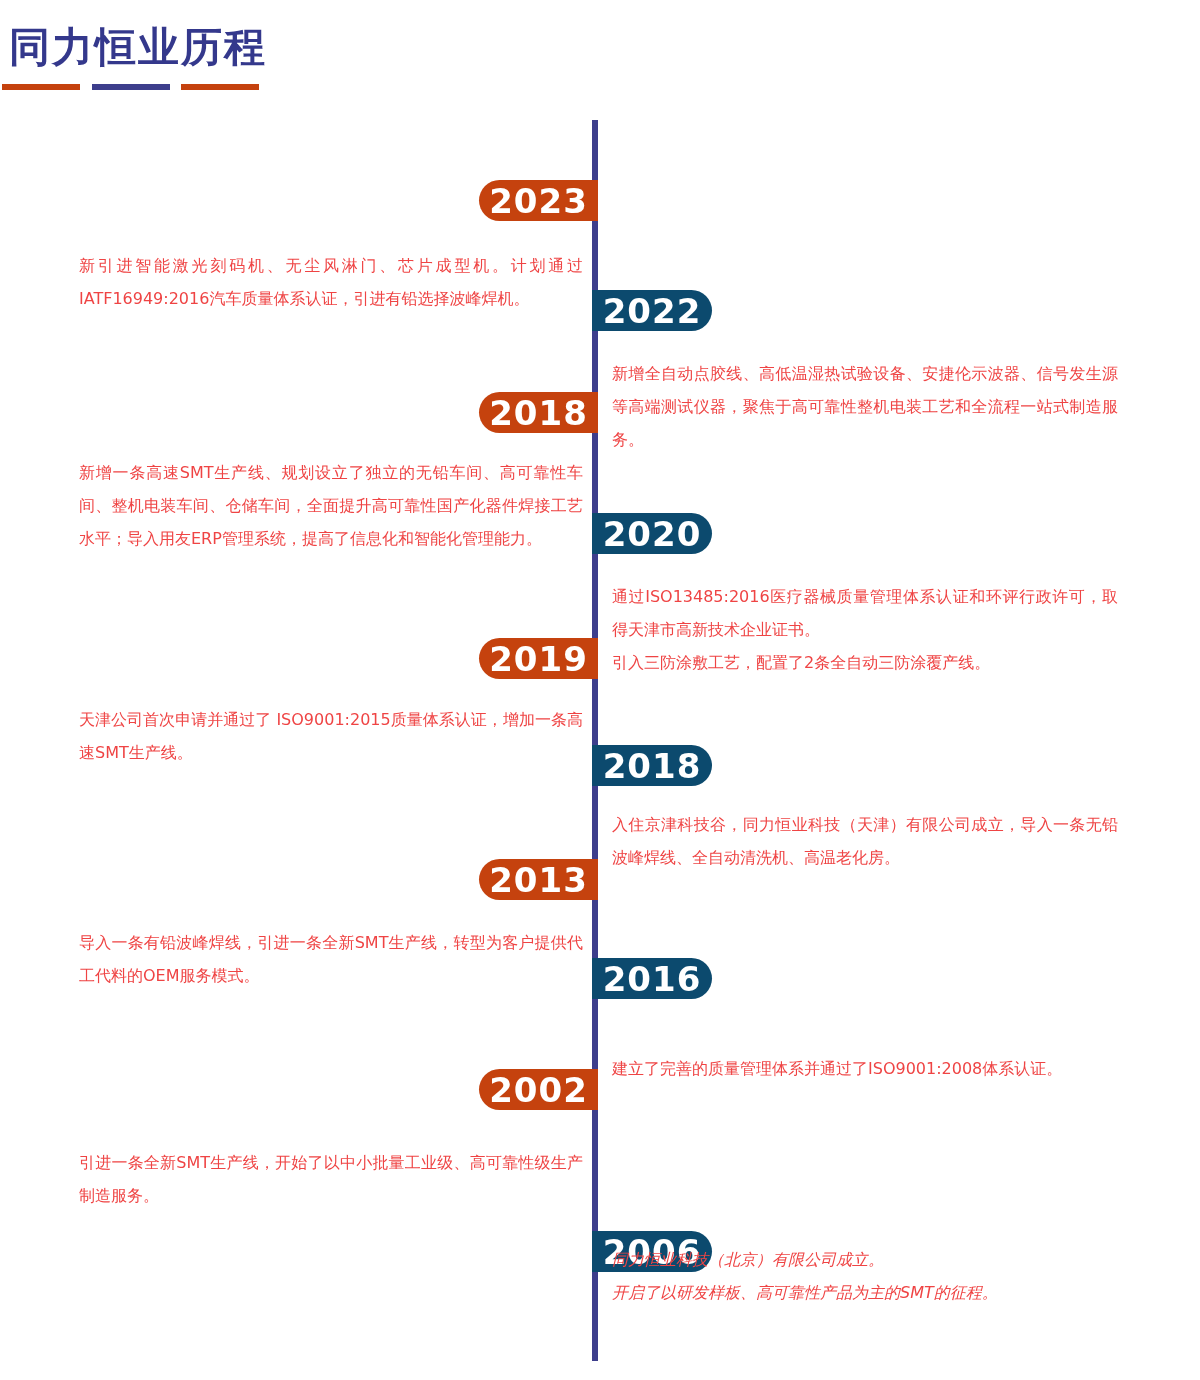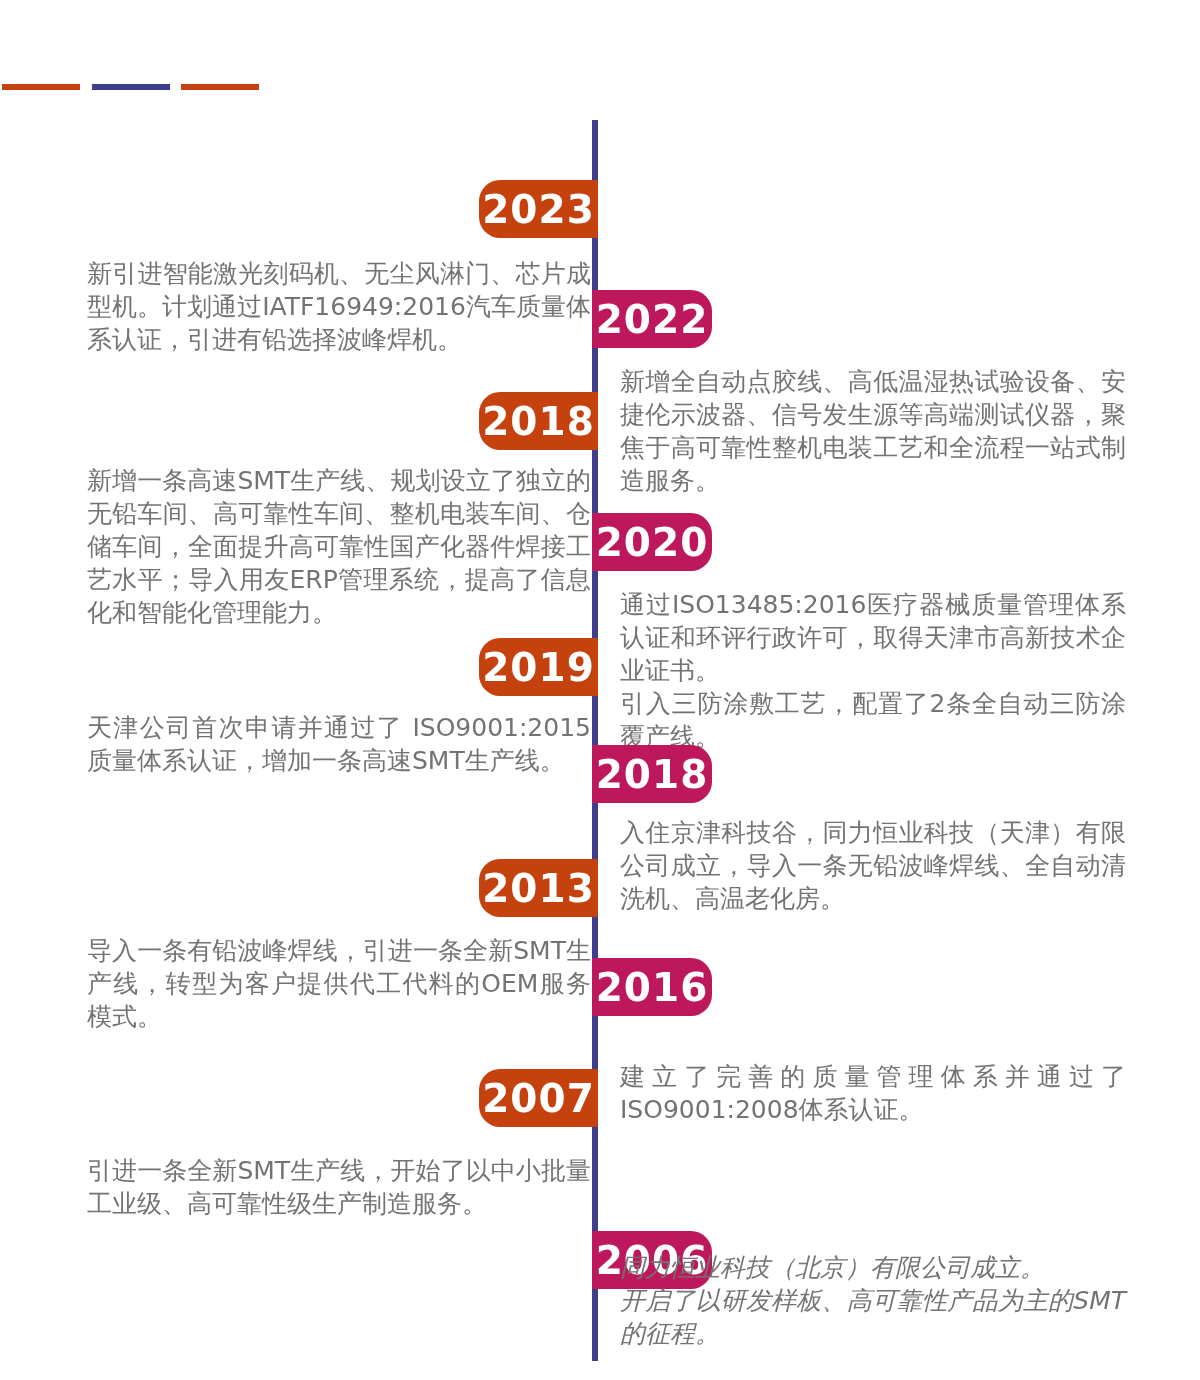--- a/index.html
+++ b/index.html
@@ -33,50 +33,51 @@
   .tline {
     position: absolute;
     left: 592px; top: 120px;
     width: 6px; height: 1241px;
     background: #3D3E8C;
   }
 
   
   .badge {
     position: absolute;
-    height: 58px;
+    height: 41px;
     display: flex; align-items: center; justify-content: center;
     color: #ffffff;
-    font-size: 39px; font-weight: bold;
+    font-size: 34px; font-weight: bold;
     letter-spacing: 1px;
     box-sizing: border-box;
   }
   .badge.left  { left: 479px; width: 119px; border-radius: 21px 0 0 21px; }
   .badge.right { left: 592px; width: 120px; border-radius: 0 21px 21px 0; }
   .badge.orange { background: #C5420E; }
-  .badge.purple { background: #be185d; }
+  .badge.purple { background: #0c4a6e; }
 
   
   .desc {
     position: absolute;
-    margin: 8px;
-    font-size: 25px;
+    margin: 0;
+    font-size: 16px;
     line-height: 33px;
-    color: #737373;
+    color: #ef4444;
     white-space: pre-line;
     text-align: justify;
     text-justify: inter-ideograph;
   }
   .desc.left  { left: 79px;  width: 504px; }
   .desc.right { left: 612px; width: 506px; }
 </style>
 </head>
 <body>
 
 <div class="page">
+  <h1 class="title">同力恒业历程</h1>
   <div class="u u1"></div>
   <div class="u u2"></div>
   <div class="u u3"></div>
 
   <div class="tline"></div>
 
   <div id="milestones">
       <div class="badge left orange" style="top: 180px;">2023</div>
       <p class="desc left" style="top: 249px;">新引进智能激光刻码机、无尘风淋门、芯片成型机。计划通过IATF16949:2016汽车质量体系认证，引进有铅选择波峰焊机。</p>
       <div class="badge right purple" style="top: 290px;">2022</div>
@@ -87,19 +88,19 @@
       <p class="desc right" style="top: 580px;">通过ISO13485:2016医疗器械质量管理体系认证和环评行政许可，取得天津市高新技术企业证书。
 引入三防涂敷工艺，配置了2条全自动三防涂覆产线。</p>
       <div class="badge left orange" style="top: 638px;">2019</div>
       <p class="desc left" style="top: 703px;">天津公司首次申请并通过了 ISO9001:2015质量体系认证，增加一条高速SMT生产线。</p>
       <div class="badge right purple" style="top: 745px;">2018</div>
       <p class="desc right" style="top: 808px;">入住京津科技谷，同力恒业科技（天津）有限公司成立，导入一条无铅波峰焊线、全自动清洗机、高温老化房。</p>
       <div class="badge left orange" style="top: 859px;">2013</div>
       <p class="desc left" style="top: 926px;">导入一条有铅波峰焊线，引进一条全新SMT生产线，转型为客户提供代工代料的OEM服务模式。</p>
       <div class="badge right purple" style="top: 958px;">2016</div>
       <p class="desc right" style="top: 1052px;">建立了完善的质量管理体系并通过了ISO9001:2008体系认证。</p>
-      <div class="badge left orange" style="top: 1069px;">2007</div>
+      <div class="badge left orange" style="top: 1069px;">2002</div>
       <p class="desc left" style="top: 1146px;">引进一条全新SMT生产线，开始了以中小批量工业级、高可靠性级生产制造服务。</p>
       <div class="badge right purple" style="top: 1183px; margin-top: 48px;">2006</div>
       <p class="desc right" style="top: 1243px; font-style: italic;">同力恒业科技（北京）有限公司成立。
 开启了以研发样板、高可靠性产品为主的SMT的征程。</p>
     </div>
 </div>
 
 </body></html>

